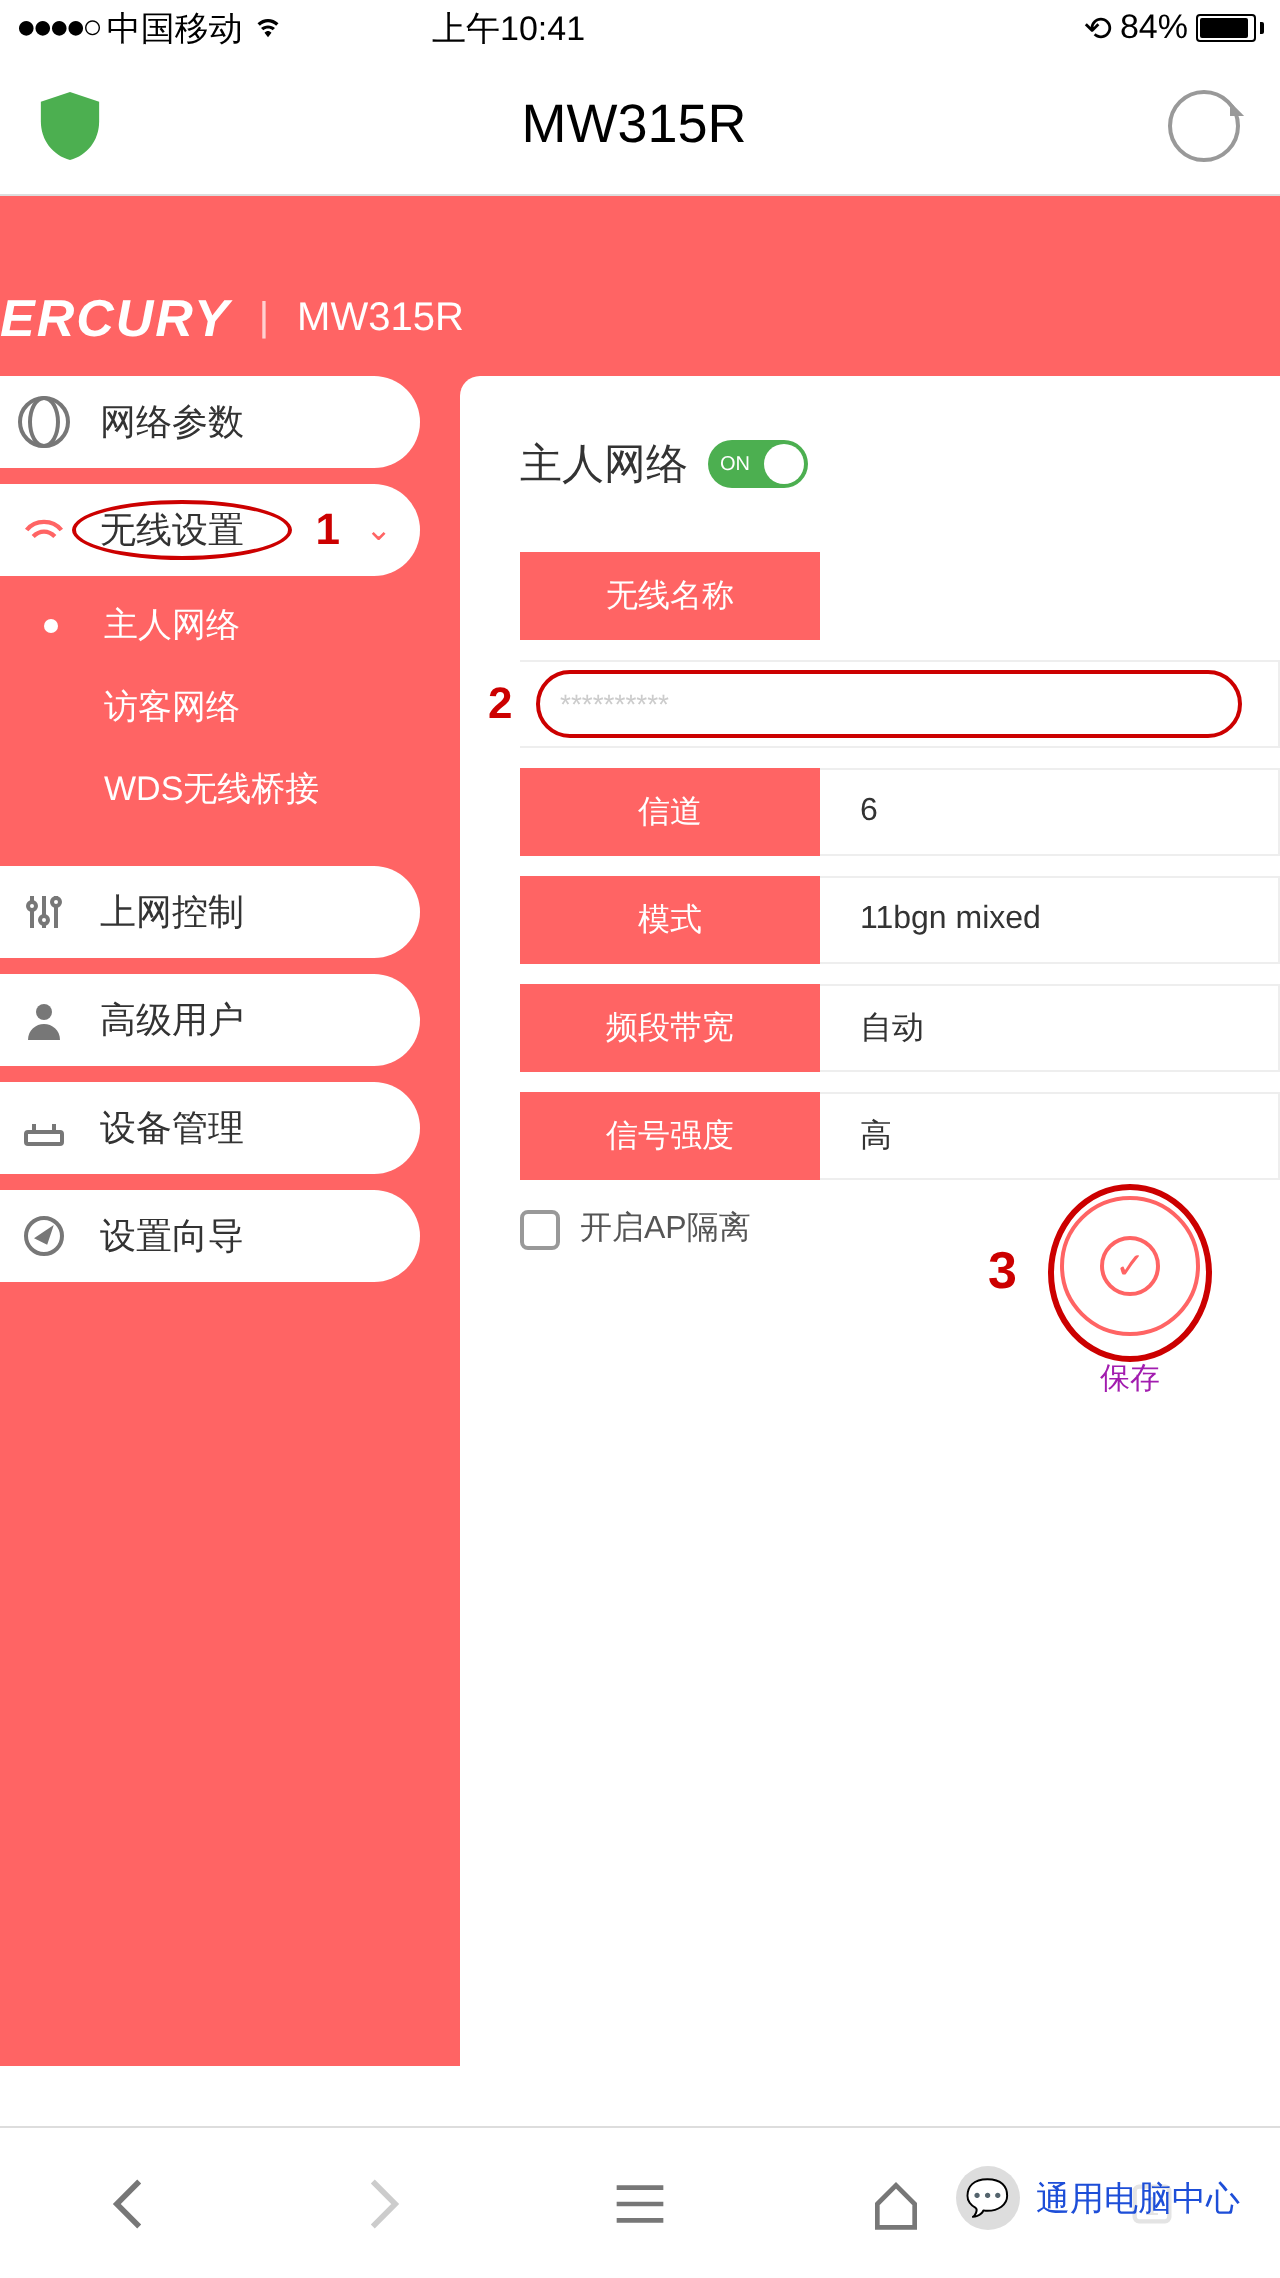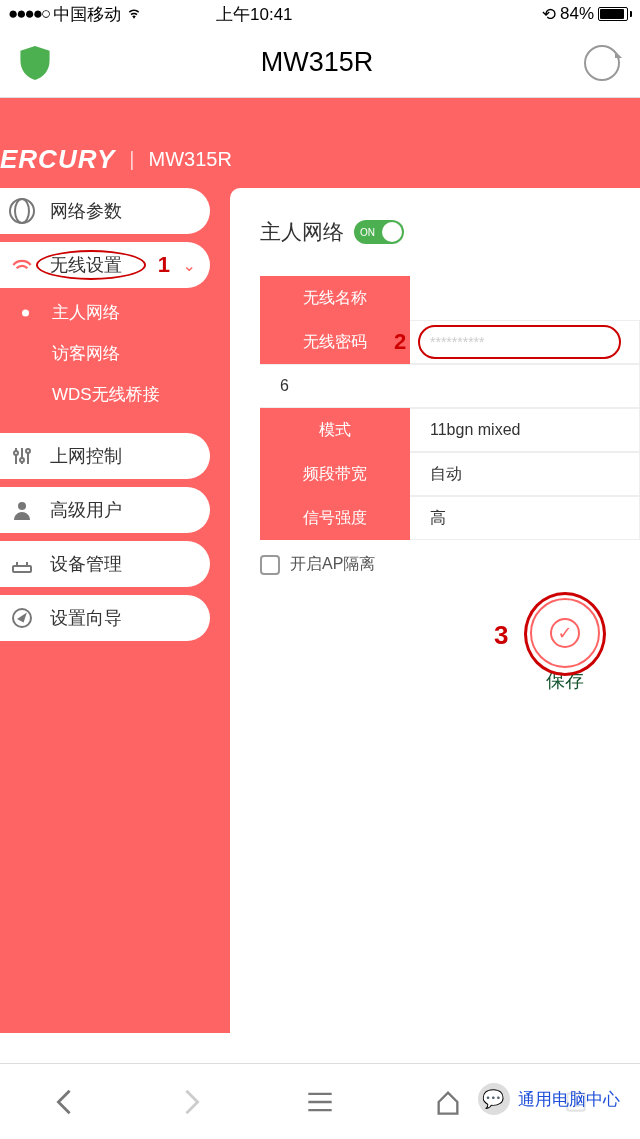--- a/index.html
+++ b/index.html
@@ -31,32 +31,32 @@
 .nav-item .chev{margin-left:auto;margin-right:14px;color:#ff6464;font-size:16px}
 .annotation-1{position:absolute;right:40px;color:#c00;font-weight:700;font-size:22px}
 .nav-circle{position:absolute;left:36px;width:110px;height:30px;border:2px solid #c00;border-radius:50%/50%;pointer-events:none}
 .sub-items{background:#ff6464;padding:4px 0 10px}
 .sub-item{color:#fff;font-size:17px;padding:9px 0 9px 52px;position:relative;cursor:pointer}
 .sub-item.selected::before{content:'';position:absolute;left:22px;top:50%;width:7px;height:7px;background:#fff;border-radius:50%;transform:translateY(-50%)}
 .main{flex:1;margin:90px 0 0 20px;background:#fff;border-radius:10px 0 0 0;padding:30px 0 0 30px;position:relative}
 .main-title{display:flex;align-items:center;gap:10px;font-size:21px;color:#333;margin-bottom:30px}
 .toggle{width:50px;height:24px;background:#4CAF50;border-radius:12px;position:relative;color:#fff;font-size:10px;display:flex;align-items:center;padding-left:6px;font-weight:400}
 .toggle::after{content:'';position:absolute;right:2px;top:2px;width:20px;height:20px;background:#fff;border-radius:50%}
-.form-row{display:flex;height:44px;margin-bottom:0;align-items:stretch}
+.form-row{display:flex;height:44px;margin-bottom:10px;align-items:stretch}
 .form-label{width:150px;background:#ff6464;color:#fff;display:flex;align-items:center;justify-content:center;font-size:16px}
 .form-value{flex:1;display:flex;align-items:center;padding-left:20px;font-size:16px;color:#333;border:1px solid #eee;border-left:none;position:relative}
 .annotation-2{position:absolute;left:-16px;top:8px;color:#c00;font-weight:700;font-size:22px;z-index:2}
 .pwd-circle{position:absolute;left:8px;right:18px;top:4px;bottom:4px;border:2.5px solid #c00;border-radius:18px;pointer-events:none}
 .blurred{color:#ccc;font-size:14px}
 .ap-row{display:flex;align-items:center;gap:10px;margin-top:14px;font-size:16px;color:#555}
 .checkbox{width:20px;height:20px;border:2px solid #999;border-radius:4px}
 .save-area{position:absolute;right:40px;top:410px;text-align:center}
 .save-btn{width:70px;height:70px;border:2.5px solid #ff6464;border-radius:50%;display:flex;align-items:center;justify-content:center;margin:0 auto}
 .save-check{width:30px;height:30px;border:2.5px solid #ff6464;border-radius:50%;display:flex;align-items:center;justify-content:center;color:#ff6464;font-size:18px}
-.save-label{color:#14532d;font-size:19px;margin-top:0}
+.save-label{color:#a21caf;font-size:15px;margin-top:12px}
 .save-ring{position:absolute;top:-6px;left:-6px;right:-6px;bottom:18px;border:3px solid #c00;border-radius:50%;pointer-events:none}
 .annotation-3{position:absolute;left:-36px;top:22px;color:#c00;font-weight:700;font-size:26px}
 .bottom-bar{position:absolute;bottom:0;left:0;right:0;height:76px;background:#fff;border-top:1px solid #ddd;display:flex;align-items:center;justify-content:space-around}
 .bottom-icon{width:34px;height:34px;color:#777;display:flex;align-items:center;justify-content:center}
 .wechat-badge{position:absolute;right:10px;bottom:18px;display:flex;align-items:center;gap:8px;background:rgba(255,255,255,0.8);padding:6px 10px;border-radius:20px}
 .wechat-icon{width:32px;height:32px;background:#ddd;border-radius:50%;display:flex;align-items:center;justify-content:center;font-size:18px}
 .wechat-text{font-size:17px;color:#1d4ed8}
 .globe-icon{border:2px solid #777;border-radius:50%;width:26px;height:26px;position:relative}
 .globe-icon::before{content:'';position:absolute;left:50%;top:-2px;bottom:-2px;width:12px;transform:translateX(-50%);border:2px solid #777;border-radius:50%}
 </style>
@@ -167,28 +167,28 @@
   <div class="main">
     <div class="main-title">
       <span>主人网络</span>
       <span class="toggle">ON</span>
     </div>
 
     <div class="form-row">
       <div class="form-label">无线名称</div>
     </div>
     <div class="form-row">
-      <div class="form-label">无线密码</div>
       <div class="form-value">
         <span class="annotation-2">2</span>
         <span class="blurred">**********</span>
         <span class="pwd-circle"></span>
       </div>
     </div>
     <div class="form-row">
+      <div class="form-label">信道</div>
       <div class="form-value">6</div>
     </div>
     <div class="form-row">
       <div class="form-label">模式</div>
       <div class="form-value">11bgn mixed</div>
     </div>
     <div class="form-row">
       <div class="form-label">频段带宽</div>
       <div class="form-value">自动</div>
     </div>

